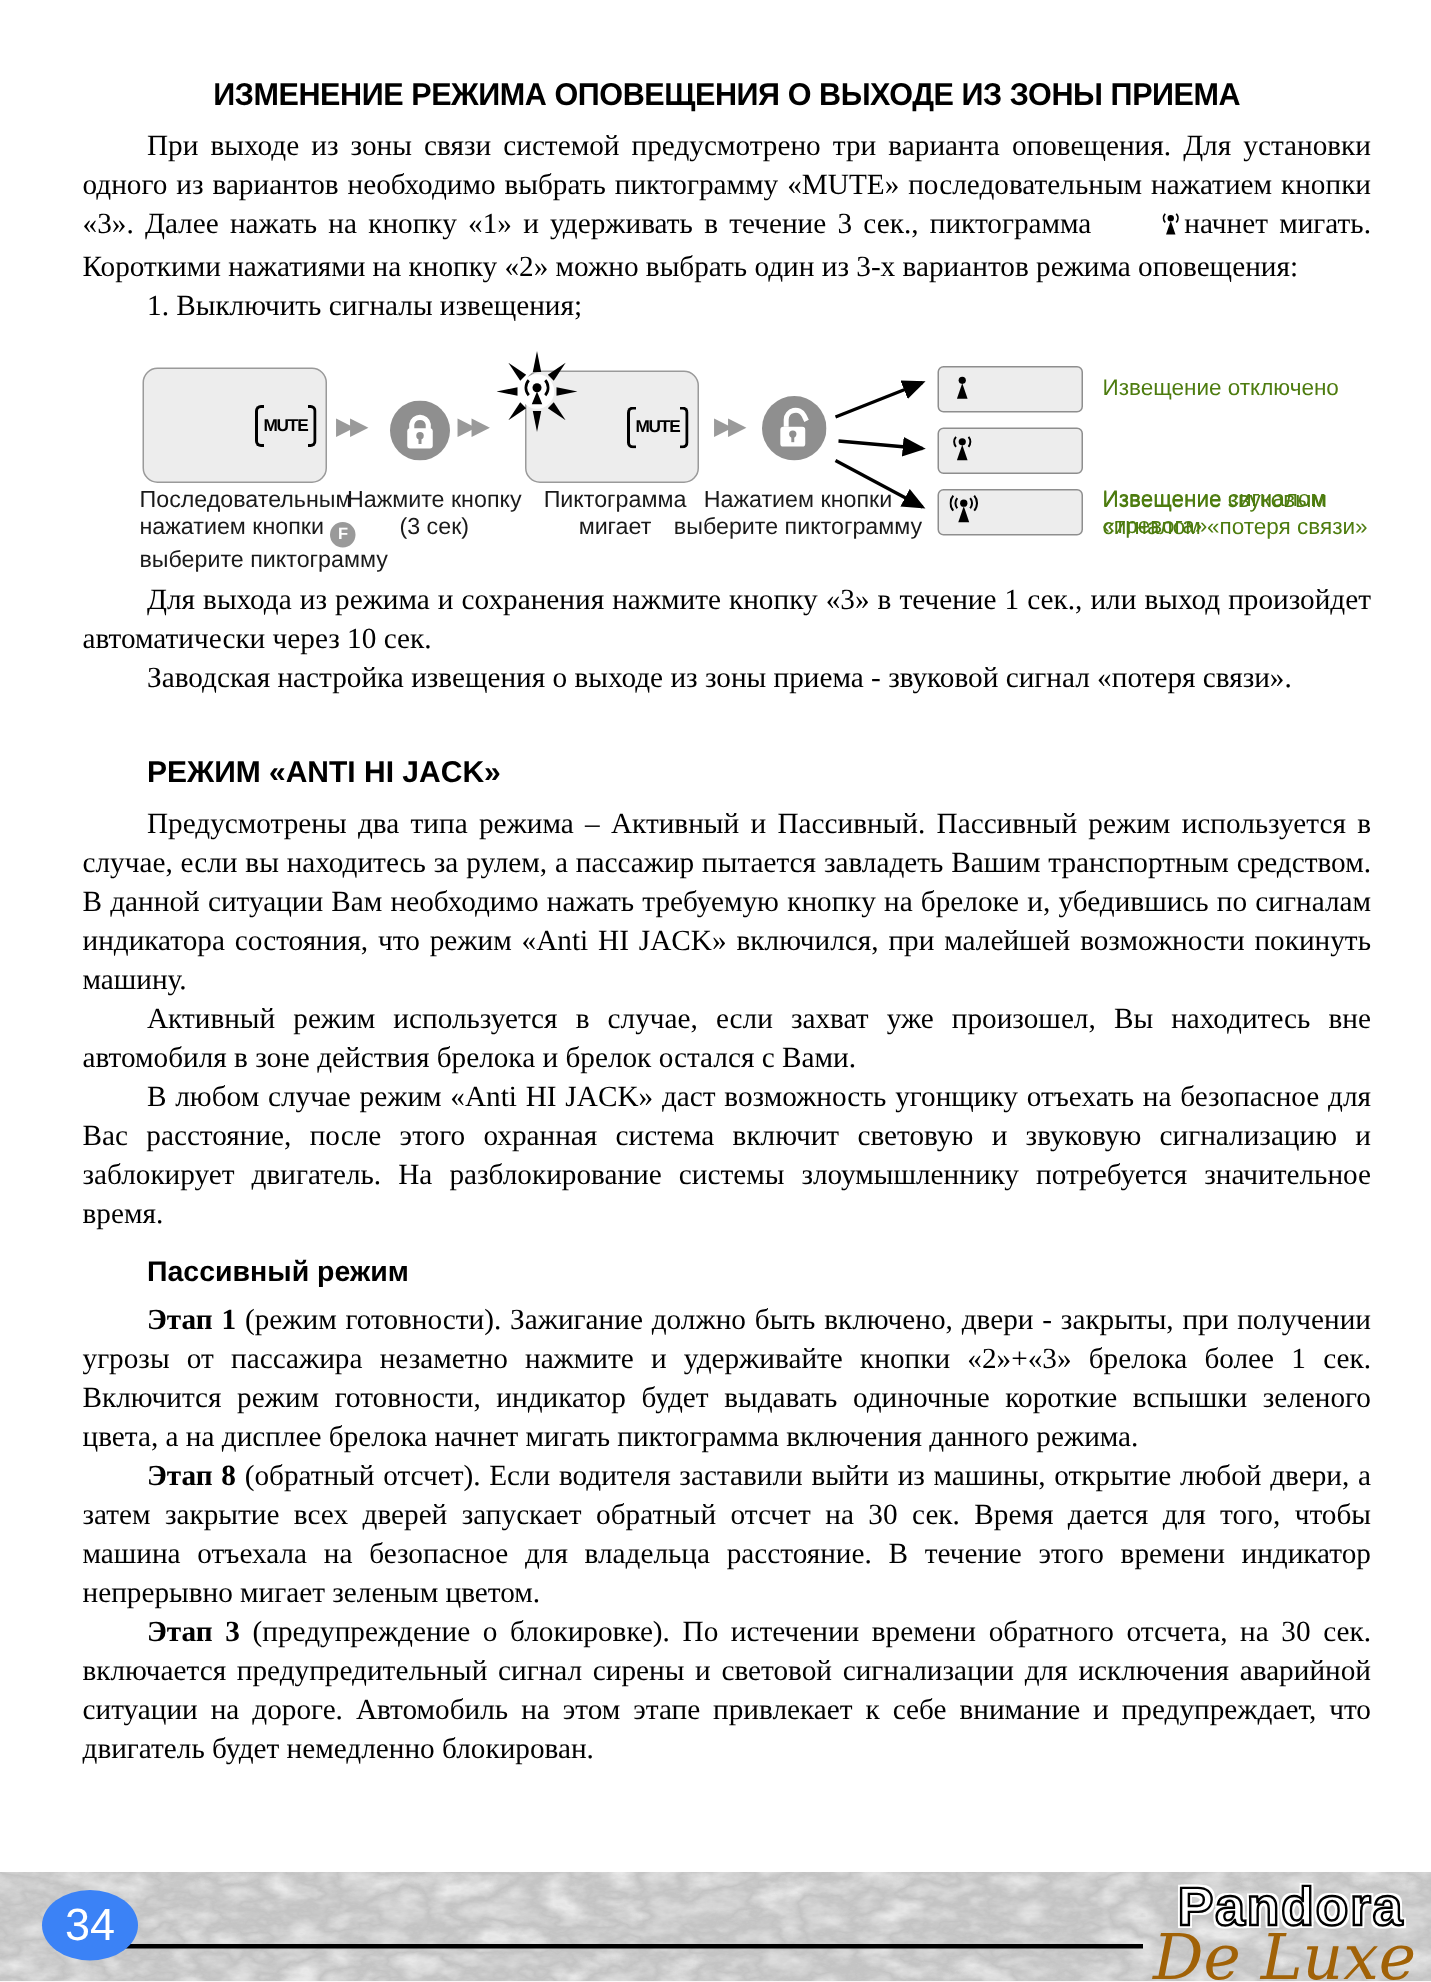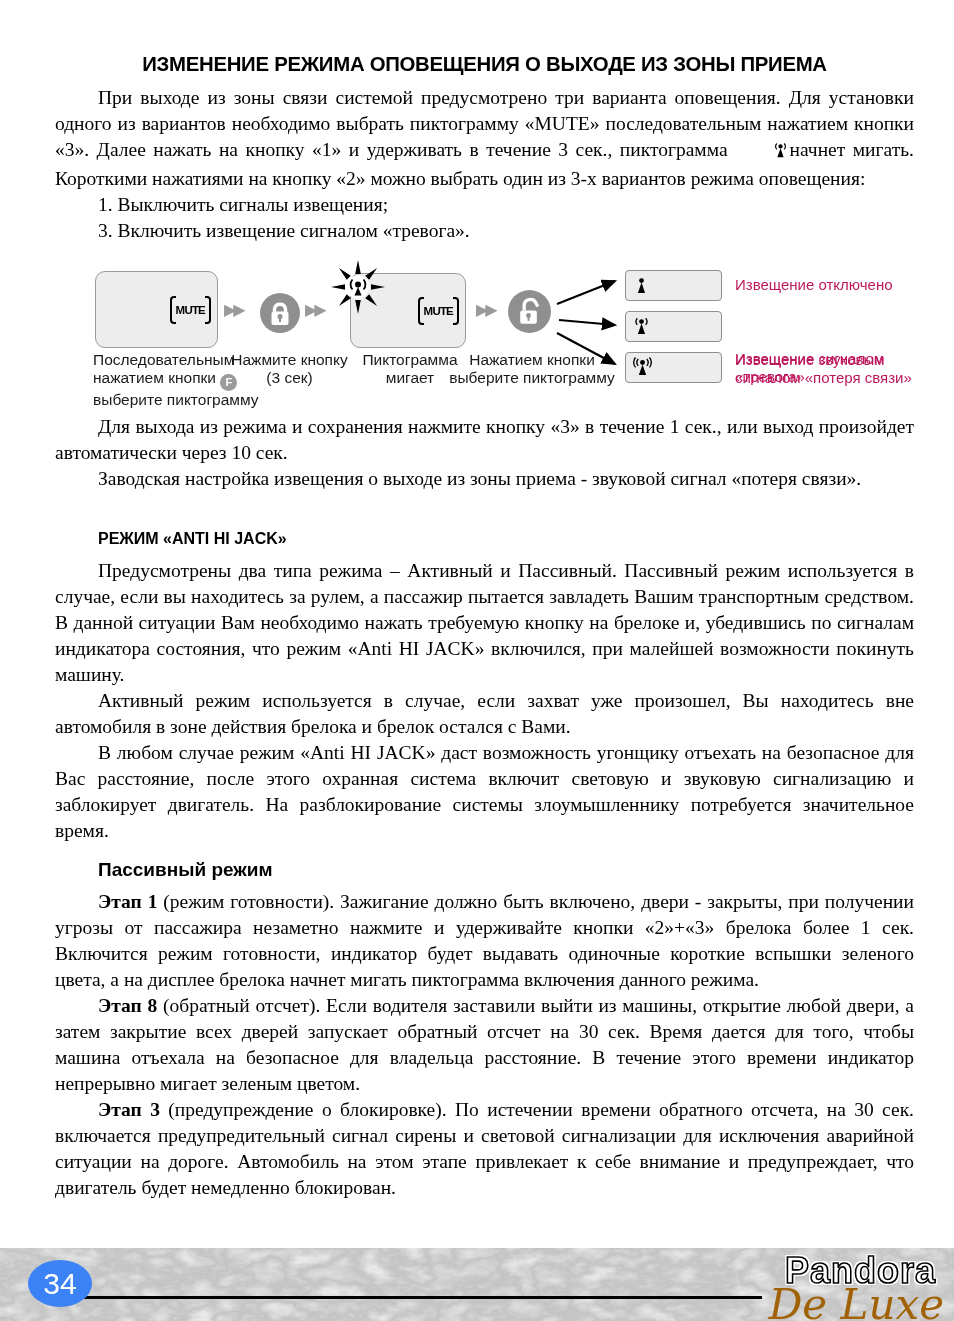--- a/index.html
+++ b/index.html
@@ -50,38 +50,38 @@
   .burst { position:absolute; left:276px; top:2px; }
   .fan { position:absolute; left:498px; top:14px; }
 
   .opt-box {
     position:absolute; left:570px; width:97px; height:31px;
     background:#ededed; border:1.5px solid #8e8e8e; border-radius:4px;
     display:flex; align-items:center; padding-left:7px;
   }
   .opt-label {
     position:absolute; left:680px; width:185px;
-    font-size:15px; line-height:17.5px; color:#be185d; text-align:left;
+    font-size:15px; line-height:17.5px; color:#4d7c0f; text-align:left;
   }
   .cap {
     position:absolute; top:93px; font-size:15.5px; line-height:17.5px; color:#1a1a1a;
   }
   .cap1 { left:38px; width:200px; text-align:left; }
   .cap2 { left:172px; width:125px; text-align:center; }
   .cap3 { left:297px; width:116px; text-align:center; }
   .cap4 { left:392px; width:170px; text-align:center; }
   .fbtn {
     display:inline-flex; width:17px; height:17px; border-radius:50%;
     background:#9a9a9a; color:#fff; font-weight:700; font-size:11px;
     align-items:center; justify-content:center; vertical-align:-3px;
   }
 
   h2.sec-title {
     margin:38px 0 10px 0; padding-left:43px;
-    font-family:"Liberation Sans", sans-serif; font-weight:700; font-size:16px;
+    font-family:"Liberation Sans", sans-serif; font-weight:700; font-size:20px;
   }
   h3.sub-title {
     margin:15px 0 8px 0; padding-left:43px;
     font-family:"Liberation Sans", sans-serif; font-weight:700; font-size:19px;
   }
   .stage-b { font-weight:700; }
 
   
   .footer { position:absolute; left:0; bottom:0; width:954px; height:73px; }
   .footer svg.texture { position:absolute; inset:0; display:block; }
@@ -133,21 +133,20 @@
 <div class="page">
   <div class="content">
 
     <h1 class="doc-title">ИЗМЕНЕНИЕ РЕЖИМА ОПОВЕЩЕНИЯ О ВЫХОДЕ ИЗ ЗОНЫ ПРИЕМА</h1>
 
     <p class="body-p first"><span>При выходе из зоны связи системой предусмотрено три варианта оповещения. Для установки одного из вариантов необходимо выбрать пиктограмму «MUTE» последовательным нажатием кнопки «3». Далее нажать на кнопку «1» и удерживать в течение 3 сек., пиктограмма</span><span class="inline-ico"><svg width="15" height="19" viewBox="-1 -2 22 24">
             <use href="#ant-sound"></use>
           </svg></span><span>начнет мигать. Короткими нажатиями на кнопку «2» можно выбрать один из 3-х вариантов режима оповещения:</span></p>
 
     <p class="list-p">1. Выключить сигналы извещения;</p>
-    <p class="list-p">3. Включить извещение сигналом «тревога».</p>
 
     <div class="diagram">
 
       <div class="lcd lcd1">
         <span class="mute">
             <span class="br l"></span>
             <span class="txt">MUTE</span>
             <span class="br r"></span>
           </span>
       </div>

